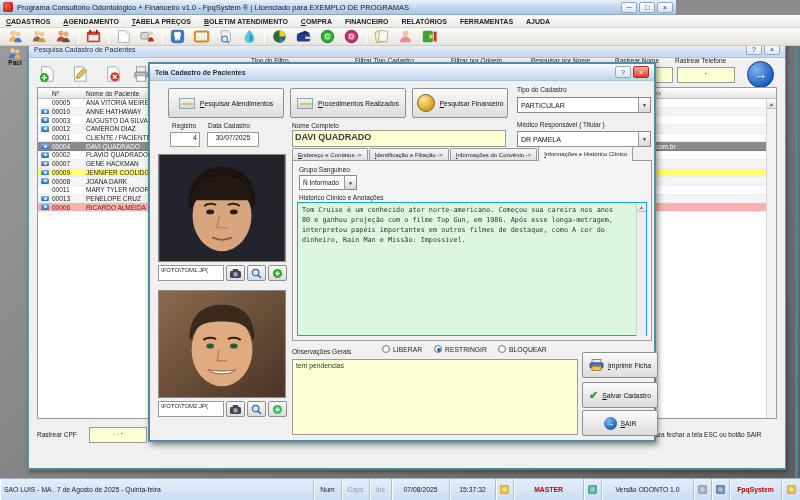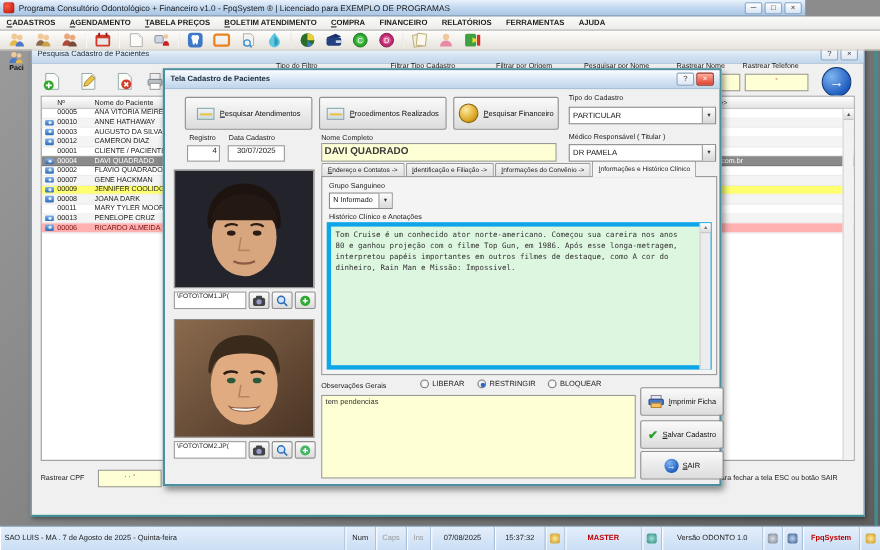--- a/index.html
+++ b/index.html
@@ -2,21 +2,21 @@
 <html><head>
 <meta charset="utf-8">
 <style>
   * { margin:0; padding:0; box-sizing:border-box; font-family:"Liberation Sans",sans-serif; }
   body { background:#444; }
   .app { position:relative; width:800px; height:500px; overflow:hidden; background:#8c8c8c; }
   .fl { display:inline-block; }
   .fl::first-letter { text-decoration:underline; }
 
   
-  .titlebar { position:absolute; left:0; top:0; width:732px; height:15px; z-index:5;
+  .titlebar { position:absolute; left:0; top:0; width:676px; height:15px; z-index:5;
     background:linear-gradient(#e9f2fb,#bcd4ee 60%,#a9c6e4); border-bottom:1px solid #8aa9c9;
     display:flex; align-items:center; padding:0 3px; }
   .titlebar .logo { width:10px; height:10px; margin-right:4px; background:radial-gradient(circle at 35% 35%,#ff5a4a,#b30f00); border-radius:2px; }
   .titlebar .ttl { font-size:7.5px; color:#1a1a1a; flex:1; white-space:nowrap; overflow:hidden; }
   .winbtns { display:flex; gap:2px; }
   .winbtn { width:16px; height:11px; font-size:7px; line-height:10px; text-align:center; color:#333;
     background:linear-gradient(#ffffff,#d8e4f2); border:1px solid #8aa9c9; border-radius:2px; }
 
   
   .menubar { position:absolute; left:0; top:15px; width:800px; height:13px; z-index:5;
@@ -94,21 +94,21 @@
   .photo { position:absolute; width:128px; border:1px solid #8a8a8a; }
   .photo svg { display:block; width:100%; height:100%; }
   .fbtn { position:absolute; width:19px; height:16px; background:linear-gradient(#fafafa,#dcdcdc); border:1px solid #8f8f8f; border-radius:2px; display:flex; align-items:center; justify-content:center; }
   .fbtn svg { width:13px; height:11px; }
 
   .tabs { position:absolute; left:142px; top:82px; width:360px; height:15px; display:flex; align-items:flex-end; }
   .tab { height:13px; font-size:6px; color:#222; background:linear-gradient(#f6f6f6,#dedede); border:1px solid #9a9a9a; border-bottom:none;
     border-radius:2px 2px 0 0; display:flex; align-items:center; padding:0 5px; margin-right:1px; white-space:nowrap; }
   .tab.active { height:15px; background:#f4f4f4; font-weight:400; position:relative; z-index:1; }
   .panel { position:absolute; left:142px; top:96px; width:360px; height:181px; background:#f4f4f4; border:1px solid #9a9a9a; }
-  .greenarea { position:absolute; left:4px; top:41px; width:350px; height:134px; background:#ddf6e0; border:4px solid #0ea5e9;
+  .greenarea { position:absolute; left:4px; top:41px; width:350px; height:134px; background:#ddf6e0; border:1px solid #0ea5e9;
     font-family:"DejaVu Sans Mono",monospace; font-size:6.8px; line-height:1.45; color:#333; padding:3px 14px 3px 4px; white-space:pre-wrap; }
   .gscroll { position:absolute; right:0; top:0; bottom:0; width:10px; background:#ececec; border-left:1px solid #cfcfcf; }
   .gscroll .up { height:9px; font-size:5px; text-align:center; line-height:9px; color:#777; background:linear-gradient(#fff,#ddd); border-bottom:1px solid #c5c5c5; }
 
   .radio { position:absolute; display:flex; align-items:center; gap:3px; font-size:6.8px; color:#222; }
   .rdot { width:8px; height:8px; border-radius:50%; border:1px solid #7a7a7a; background:radial-gradient(#fff,#e8e8e8); position:relative; }
   .rdot.on::after { content:""; position:absolute; left:2px; top:2px; width:4px; height:4px; border-radius:50%; background:#2f66c4; }
 
   .obsarea { position:absolute; left:142px; top:295px; width:286px; height:76px; background:#ffffd6; border:1px solid #9a9a9a;
     font-size:6.8px; color:#333; padding:2px 3px; }

